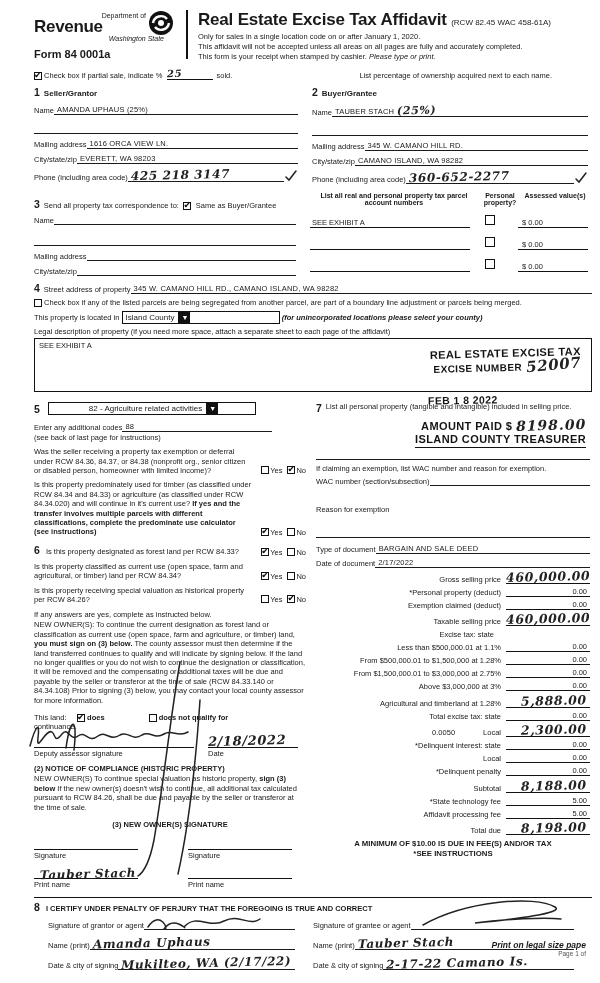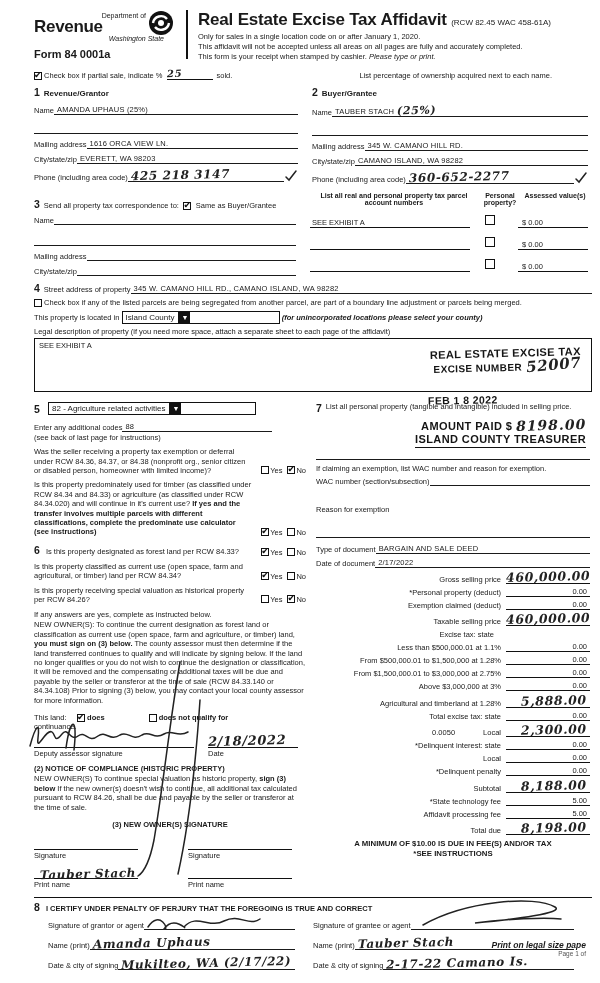--- a/index.html
+++ b/index.html
@@ -153,21 +153,21 @@
       <span class="cb checked"></span>&nbsp;
       <span class="lbl">Check box if partial sale, indicate %</span>
       <span class="pct"><span class="hw">25</span></span>
       <span class="lbl">sold.</span>
     </div>
     <div class="right">List percentage of ownership acquired next to each name.</div>
   </div>
 
   <div class="twocol">
     <div class="col-l">
-      <div><span class="secnum">1</span><span class="sechdr">Revenue/Grantor</span></div>
+      <div><span class="secnum">1</span><span class="sechdr">Seller/Grantor</span></div>
       <div class="row frow">
           <span class="lbl">Name</span>
           <span class="fill typed">AMANDA UPHAUS (25%)</span>
         </div>
       <div class="row" style="margin-top:9px;">
           <span class="fill"></span>
         </div>
       <div class="row frow">
           <span class="lbl">Mailing address</span>
           <span class="fill typed">1616 ORCA VIEW LN.</span>
@@ -281,21 +281,21 @@
         <div class="l2"><span>EXCISE NUMBER</span><span class="hw">52007</span></div>
       </div>
     </div>
   </div>
 
   <div class="maincols">
 
     <div class="m-left">
       <div class="row">
         <span class="secnum">5</span>&nbsp;&nbsp;
-        <span class="dd" style="width:208px;">
+        <span class="dd" style="width:208px;justify-content:center;">
             <span>82 - Agriculture related activities</span>
             <span class="arrow">▼</span>
           </span>
       </div>
       <div class="row" style="margin-top:7px;">
           <span class="lbl">Enter any additional codes</span>
           <span class="fill typed" style="max-width:150px;">88</span>
         </div>
       <div style="margin-top:1px;">(see back of last page for instructions)</div>
 

